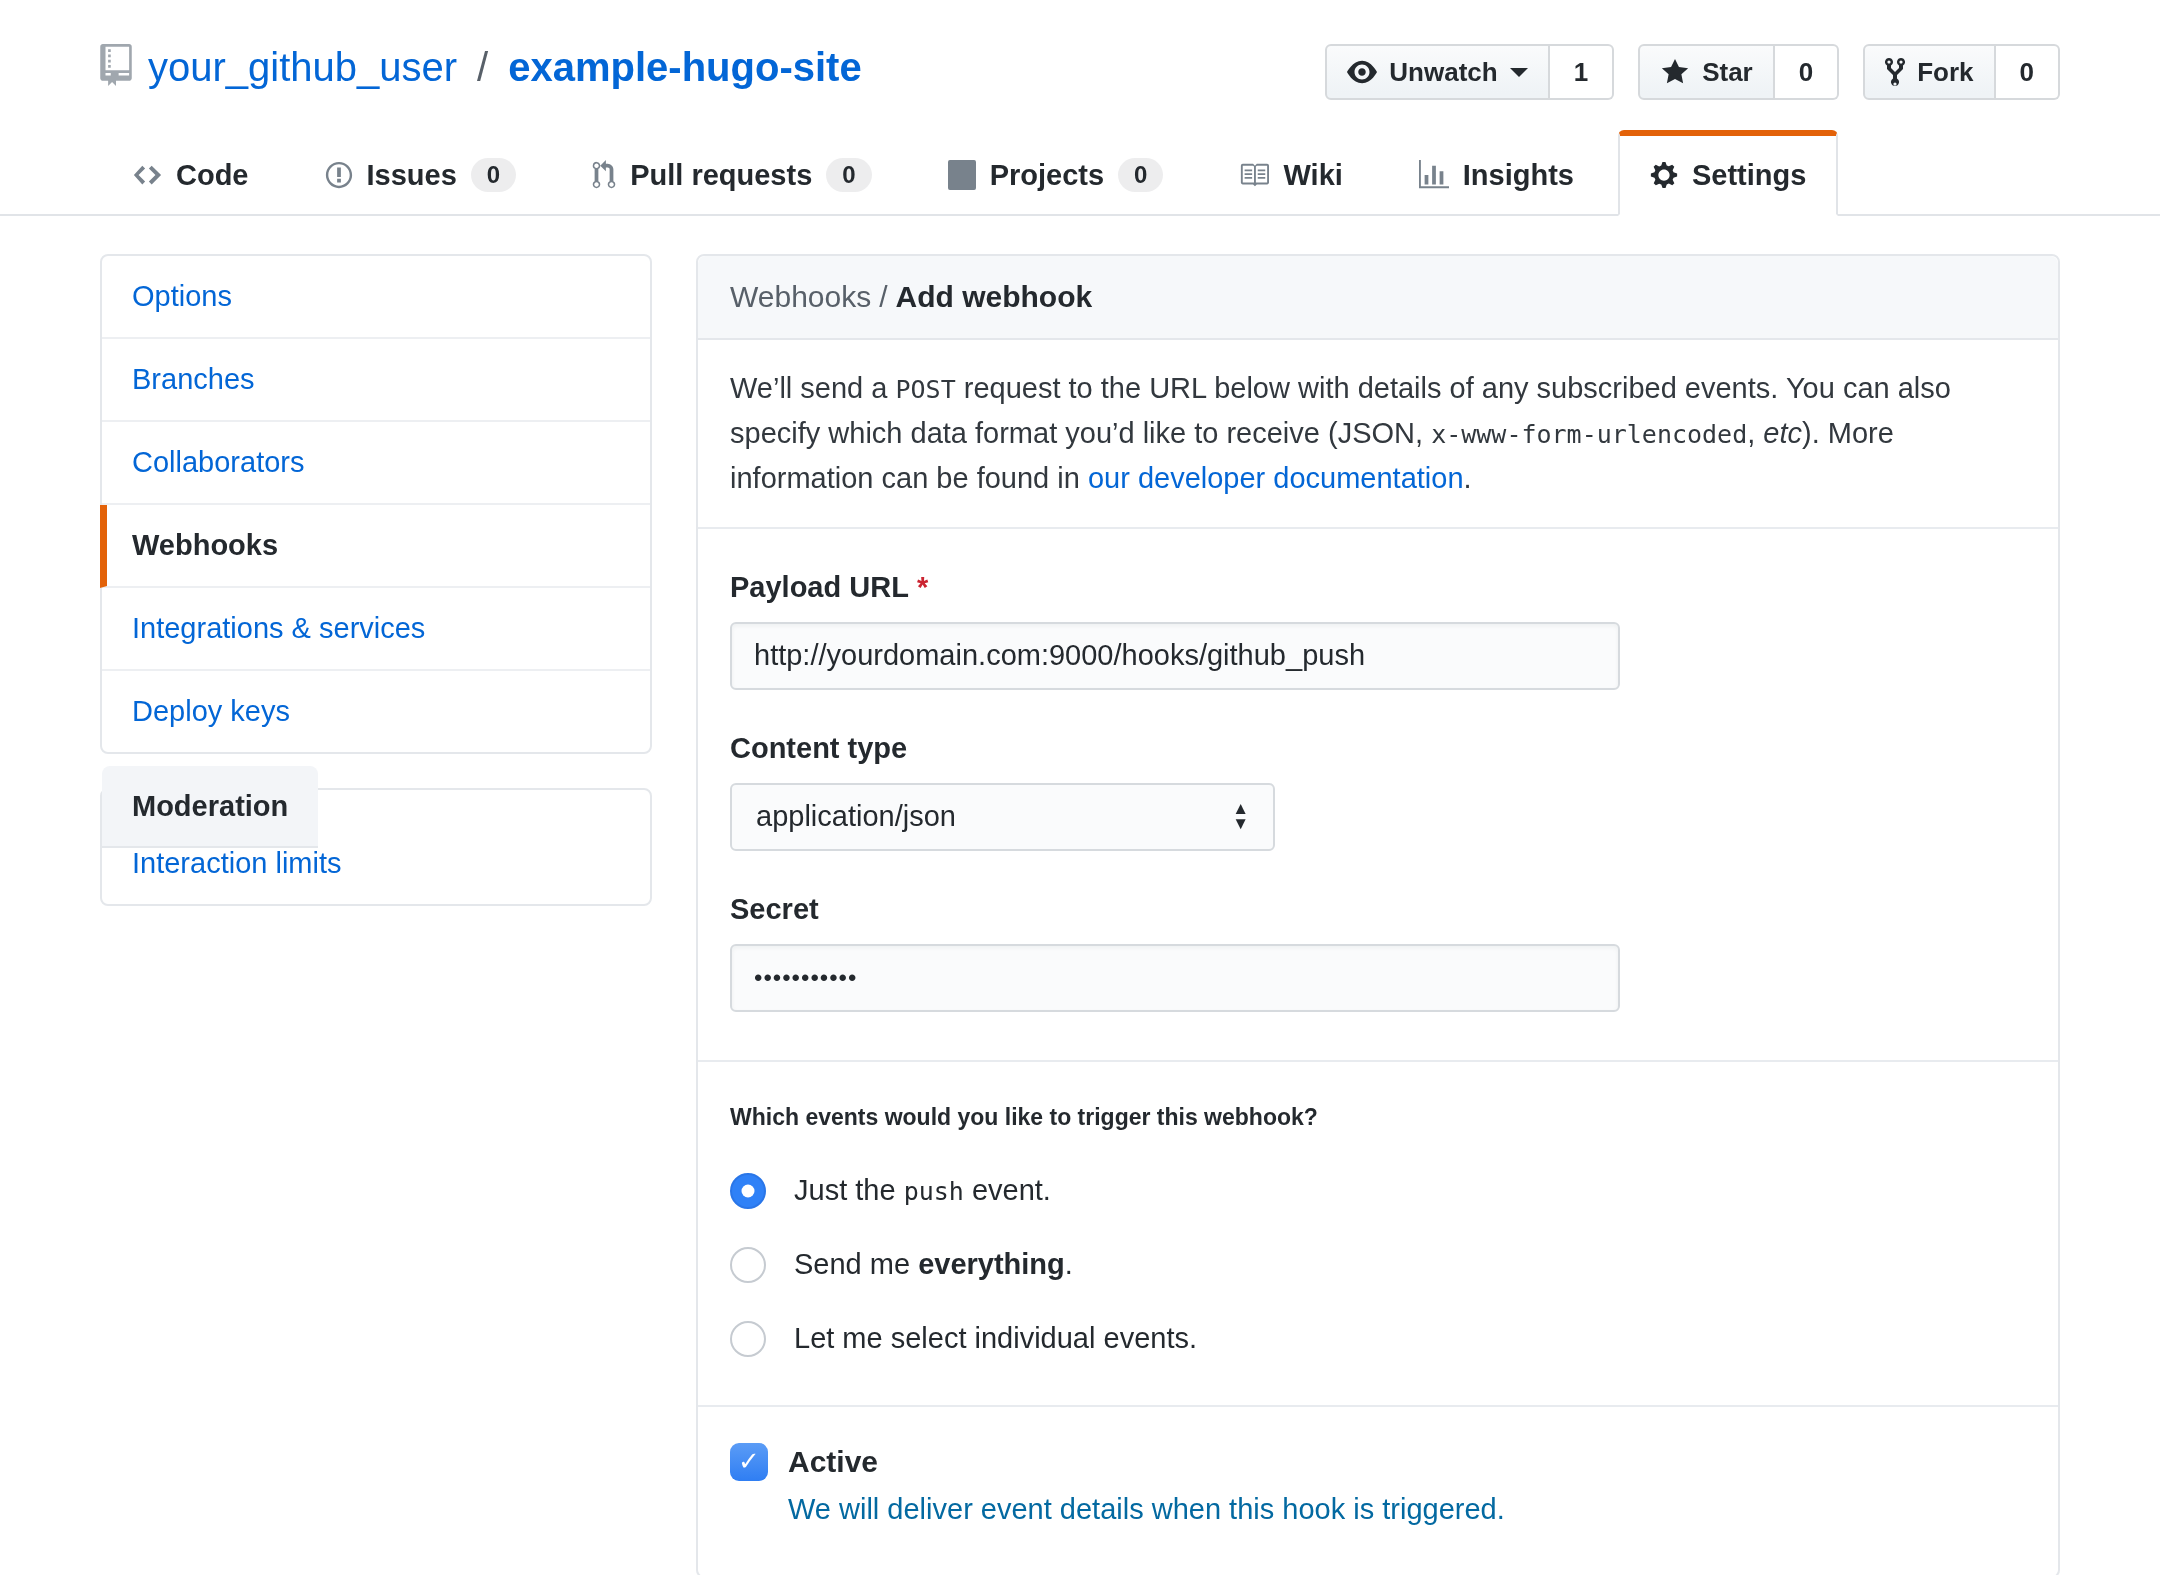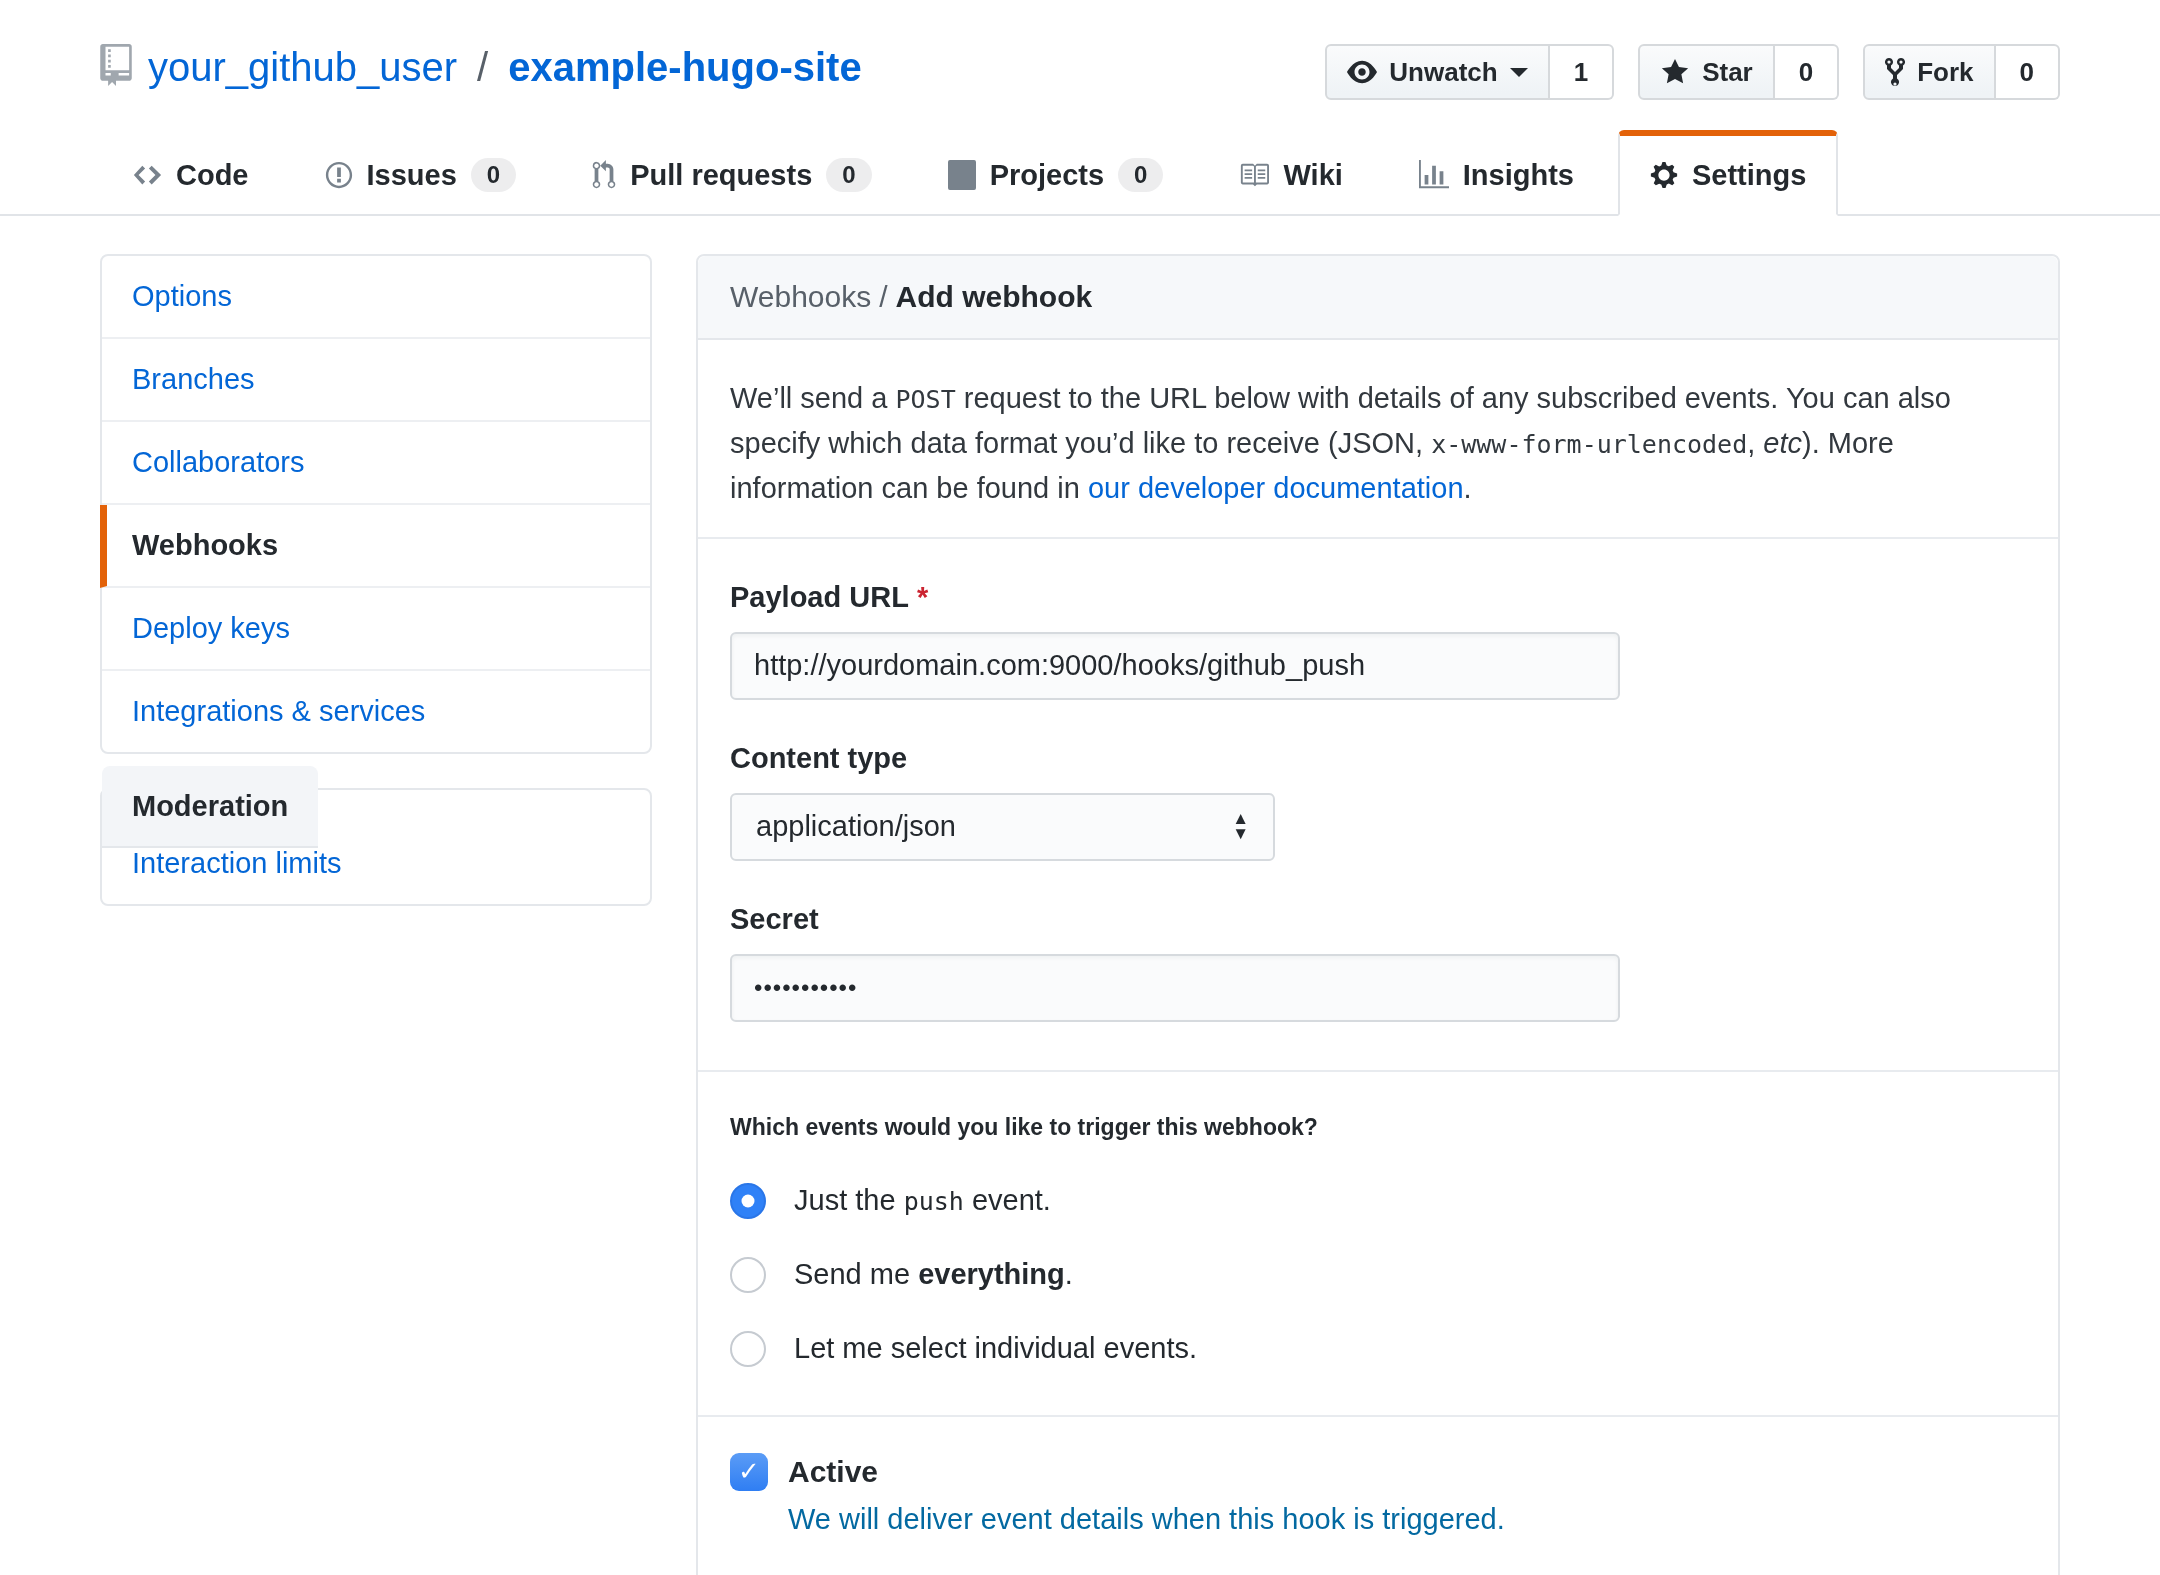--- a/index.html
+++ b/index.html
@@ -89,21 +89,21 @@
   .panel { flex: 1; border: 2px solid #e4e7eb; border-radius: 8px; background: #fff; }
   .panel-header {
     background: #f6f8fa; border-bottom: 2px solid #e4e7eb;
     border-radius: 8px 8px 0 0; padding: 24px 32px;
     font-size: 30px; color: #586069;
   }
   .panel-header .crumb-sep { padding: 0 8px; }
   .panel-header .crumb-current { color: #24292e; font-weight: 700; }
 
   .panel-desc {
-    padding: 36px 40px 26px 32px; border-bottom: 2px solid #e8ebef;
+    padding: 26px 40px 26px 32px; border-bottom: 2px solid #e8ebef;
     font-size: 29px; line-height: 1.55; color: #32383e;
   }
   .code-inline { font-family: "DejaVu Sans Mono", "Liberation Mono", monospace; font-size: 25px; }
 
   .form-section { padding: 42px 32px 6px; }
   .form-group { margin-bottom: 42px; }
   .field-label { display: block; font-weight: 700; font-size: 29px; margin-bottom: 18px; }
   .required-mark { color: #cb2431; margin-left: 8px; font-weight: 700; }
   .text-input {
     width: 890px; height: 68px; padding: 0 22px;
@@ -271,22 +271,22 @@
 </div>
 
 <div class="content-row container">
 
   <aside class="sidebar">
     <nav class="menu">
       <a class="menu-item">Options</a>
       <a class="menu-item">Branches</a>
       <a class="menu-item">Collaborators</a>
       <a class="menu-item selected">Webhooks</a>
+      <a class="menu-item">Integrations &amp; services</a>
       <a class="menu-item">Deploy keys</a>
-      <a class="menu-item">Integrations &amp; services</a>
     </nav>
 
     <nav class="menu">
       <span class="menu-header">Moderation</span>
       <a class="menu-item">Interaction limits</a>
     </nav>
   </aside>
 
   <div class="panel">
 

